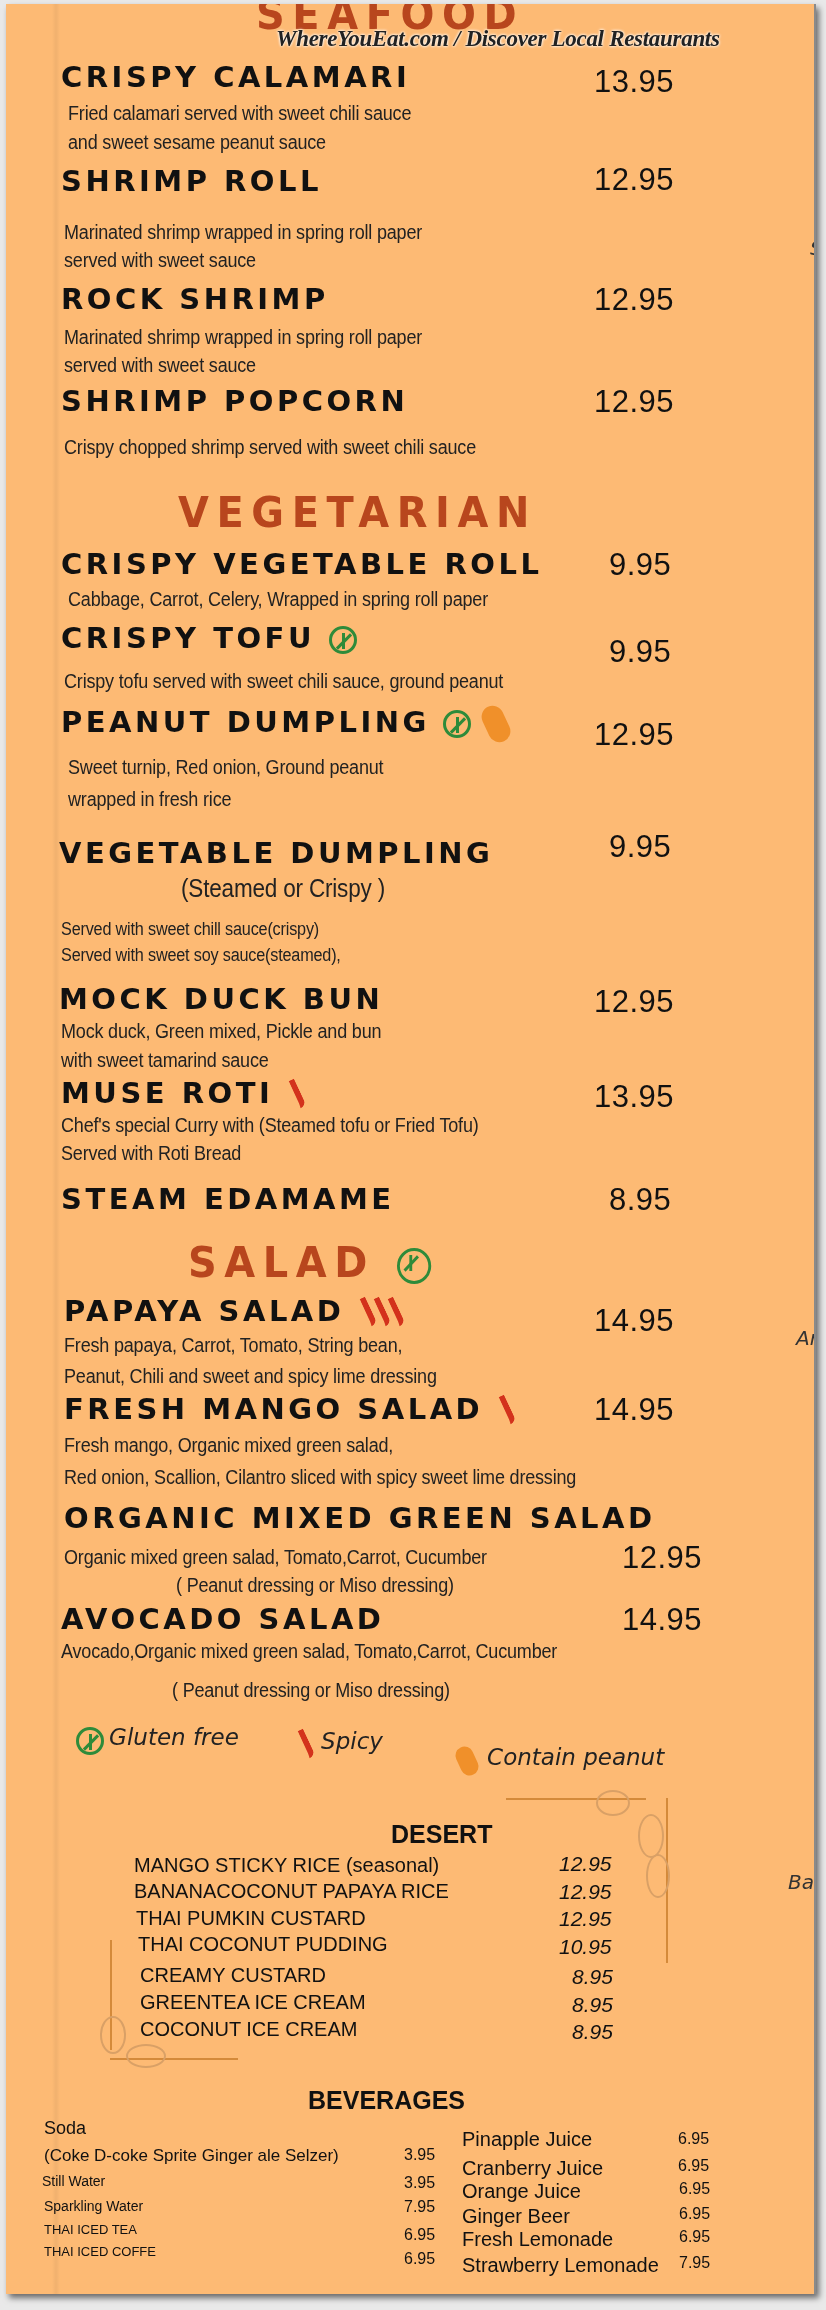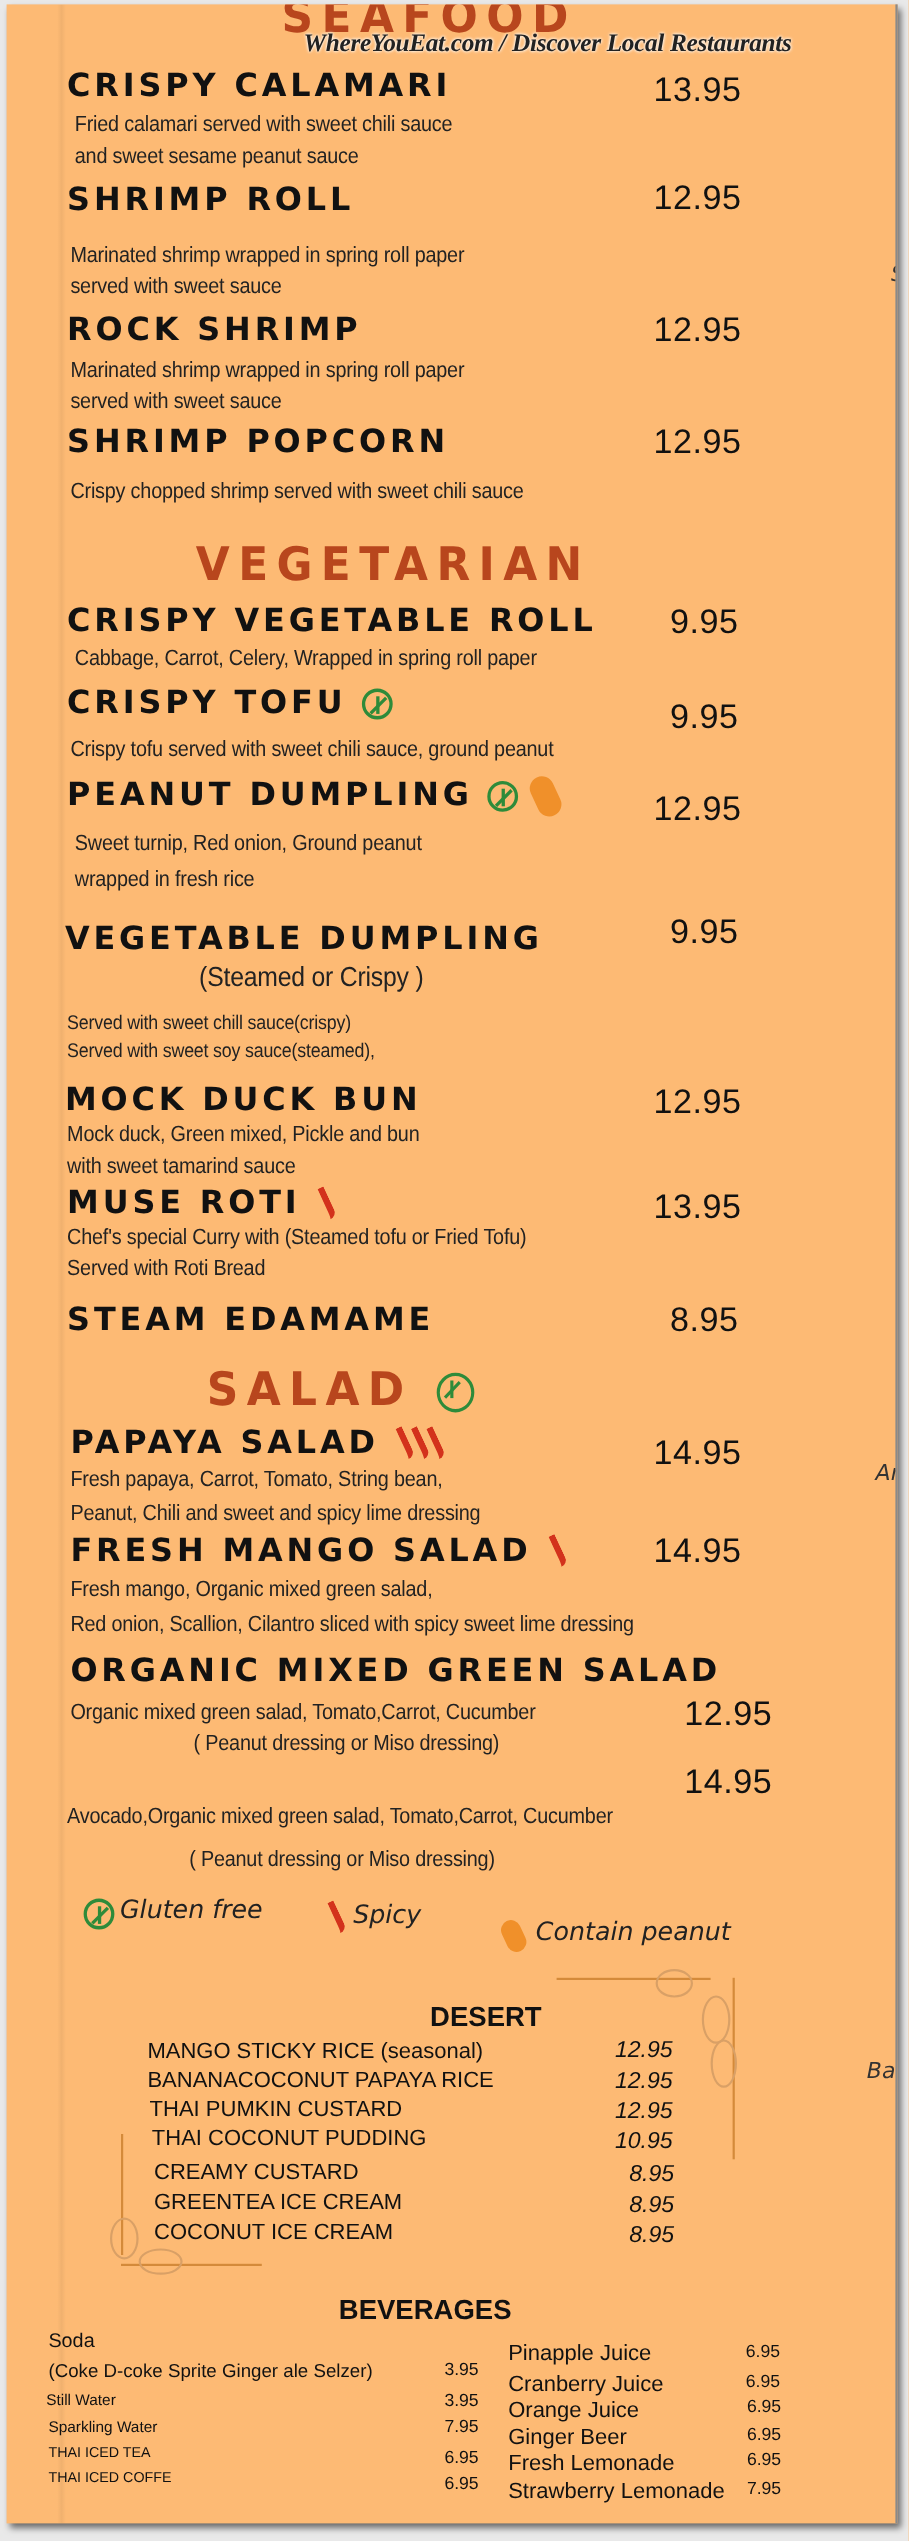--- a/index.html
+++ b/index.html
@@ -178,20 +178,21 @@
   </div>
   <div class="abs price" style="left:588px; top:1388px;">14.95</div>
   <div class="abs desc" style="left:58px; top:1430px;">Fresh mango, Organic mixed green salad,</div>
   <div class="abs desc" style="left:58px; top:1462px;">Red onion, Scallion, Cilantro sliced with spicy sweet lime dressing</div>
 
   <div class="abs item-name" style="left:58px; top:1497px;">ORGANIC MIXED GREEN SALAD</div>
   <div class="abs desc" style="left:58px; top:1542px;">Organic mixed green salad, Tomato,Carrot, Cucumber</div>
   <div class="abs price" style="left:616px; top:1536px;">12.95</div>
   <div class="abs desc" style="left:170px; top:1570px;">( Peanut dressing or Miso dressing)</div>
 
+  <div class="abs item-name" style="left:55px; top:1598px;">AVOCADO SALAD</div>
   <div class="abs price" style="left:616px; top:1598px;">14.95</div>
   <div class="abs desc" style="left:55px; top:1636px;">Avocado,Organic mixed green salad, Tomato,Carrot, Cucumber</div>
   <div class="abs desc" style="left:166px; top:1675px;">( Peanut dressing or Miso dressing)</div>
 
   <div class="abs edge-text" style="left:790px; top:1322px;">Ar</div>
 
   <div class="abs" style="left:70px; top:1720px;">
     <span class="gf-icon"></span>
     <span class="legend-text">Gluten free</span>
   </div>

